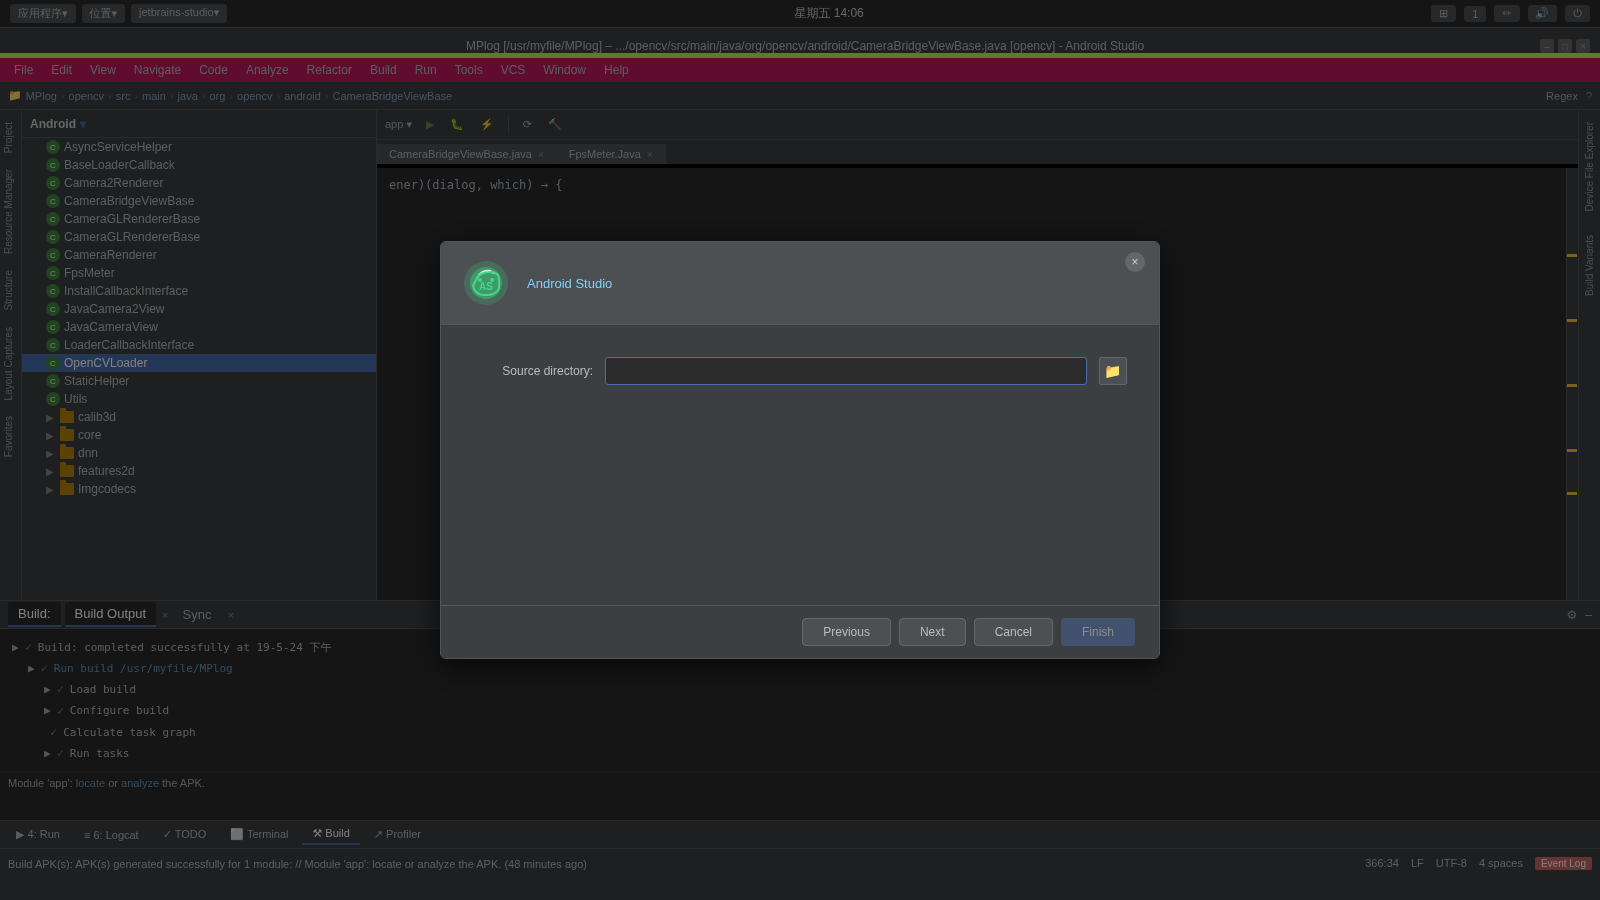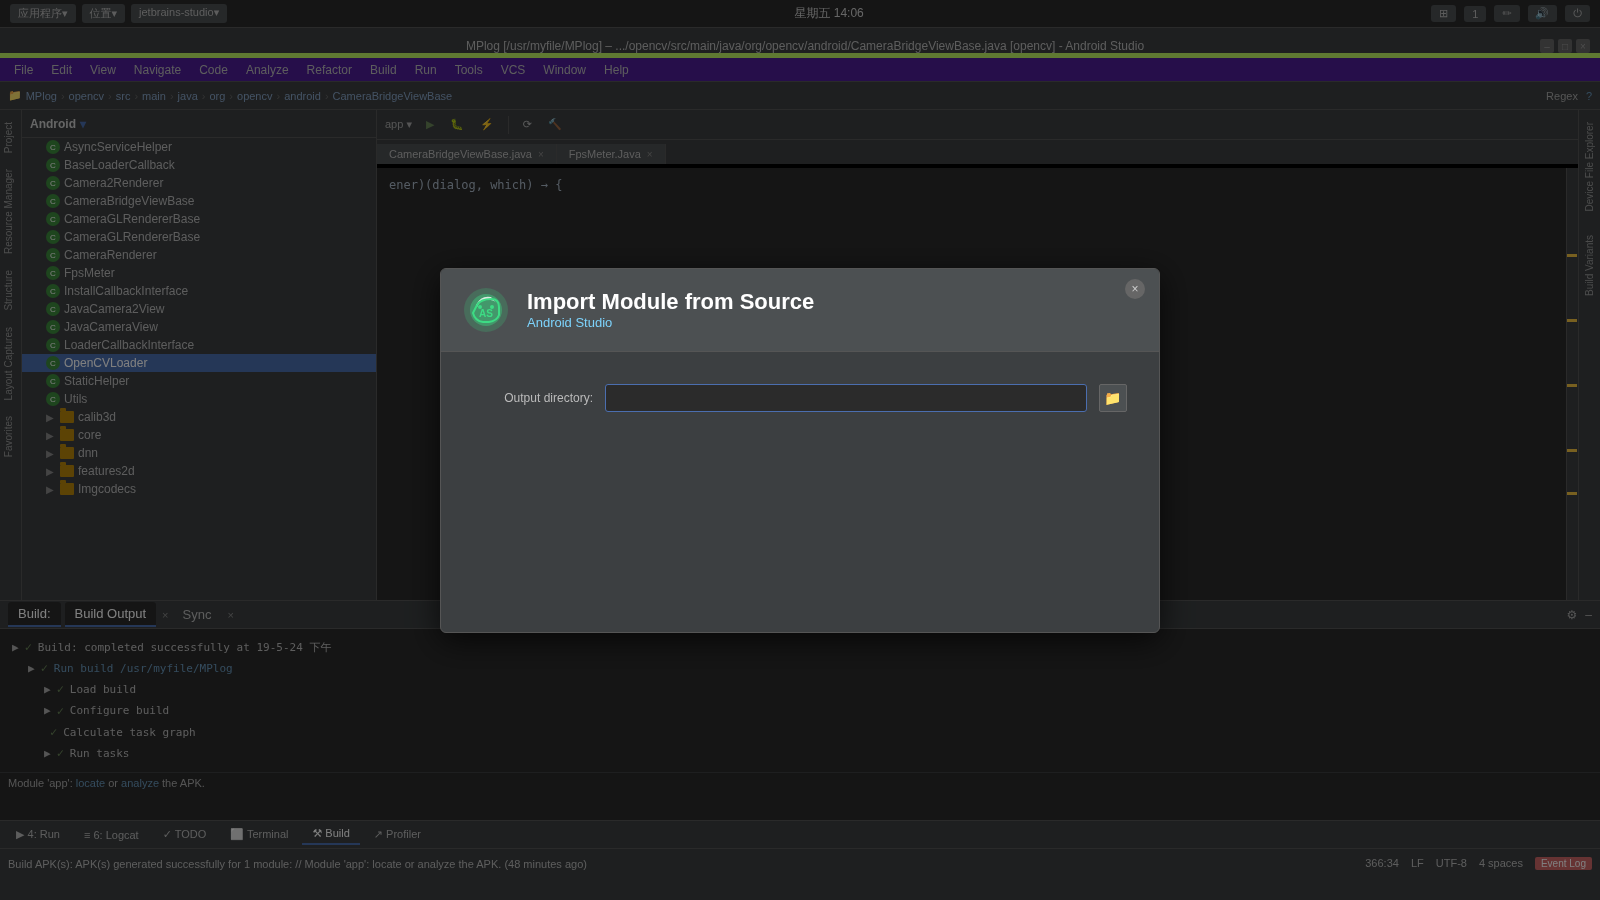--- a/index.html
+++ b/index.html
@@ -41,21 +41,21 @@
       font-size: 11px;
       color: #999;
     }
     .title-bar-title { flex: 1; text-align: center; color: #bbb; font-size: 12px; }
     .title-bar-controls { display: flex; gap: 4px; }
     .title-ctrl { width: 14px; height: 14px; border-radius: 2px; background: #666; display: flex; align-items: center; justify-content: center; font-size: 10px; cursor: pointer; }
 
     
     .menu-bar {
       height: 24px;
-      background: #4c1d95;
+      background: #be185d;
       display: flex;
       align-items: center;
       padding: 0 6px;
       border-bottom: 1px solid #555;
       gap: 2px;
     }
     .menu-item { padding: 2px 8px; border-radius: 3px; cursor: pointer; font-size: 12px; color: #bbb; }
 
     
     .nav-bar {
@@ -654,30 +654,35 @@
       <svg class="modal-logo" viewBox="0 0 50 50" xmlns="http://www.w3.org/2000/svg">
         <circle cx="25" cy="25" r="22" fill="#3ddc84" opacity="0.2"></circle>
         <circle cx="25" cy="25" r="16" fill="#3ddc84" opacity="0.4"></circle>
         <path d="M15 20 Q20 10 30 12 L35 18 Q32 14 24 15 Q18 16 16 22 Z" fill="#ffffff" opacity="0.8"></path>
         <circle cx="19" cy="22" r="2" fill="#3ddc84"></circle>
         <circle cx="31" cy="22" r="2" fill="#3ddc84"></circle>
         <path d="M12 28 L16 20 Q20 14 30 14 Q38 14 38 22 L38 30 Q36 36 28 37 L22 37 Q14 36 12 28 Z" fill="none" stroke="#3ddc84" stroke-width="2"></path>
         <text x="18" y="32" font-size="10" fill="#3ddc84" font-weight="bold">AS</text>
       </svg>
       <div class="modal-title-area">
-        <div class="modal-title">Import Module from Source</div>
         <div class="modal-subtitle">Android Studio</div>
       </div>
       <div class="modal-close">×</div>
     </div>
 
     <div class="modal-body">
       <div class="form-row">
-        <label class="form-label">Output directory:</label>
+        <label class="form-label">Source directory:</label>
         <input class="form-input" type="text" value="" placeholder="" style="">
         <div class="form-browse">
           <span>📁</span>
         </div>
       </div>
     </div>
 
+    <div class="modal-footer">
+      <button class="modal-btn">Previous</button>
+      <button class="modal-btn">Next</button>
+      <button class="modal-btn">Cancel</button>
+      <button class="modal-btn primary" disabled="">Finish</button>
+    </div>
   </div>
 </div>
 
 </body></html>

